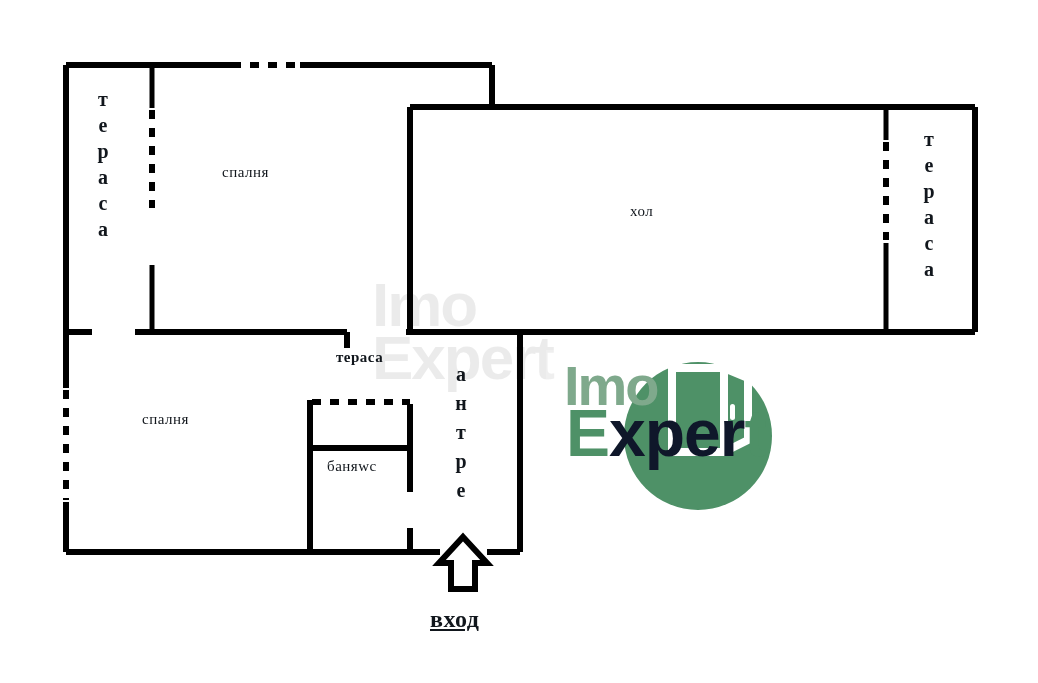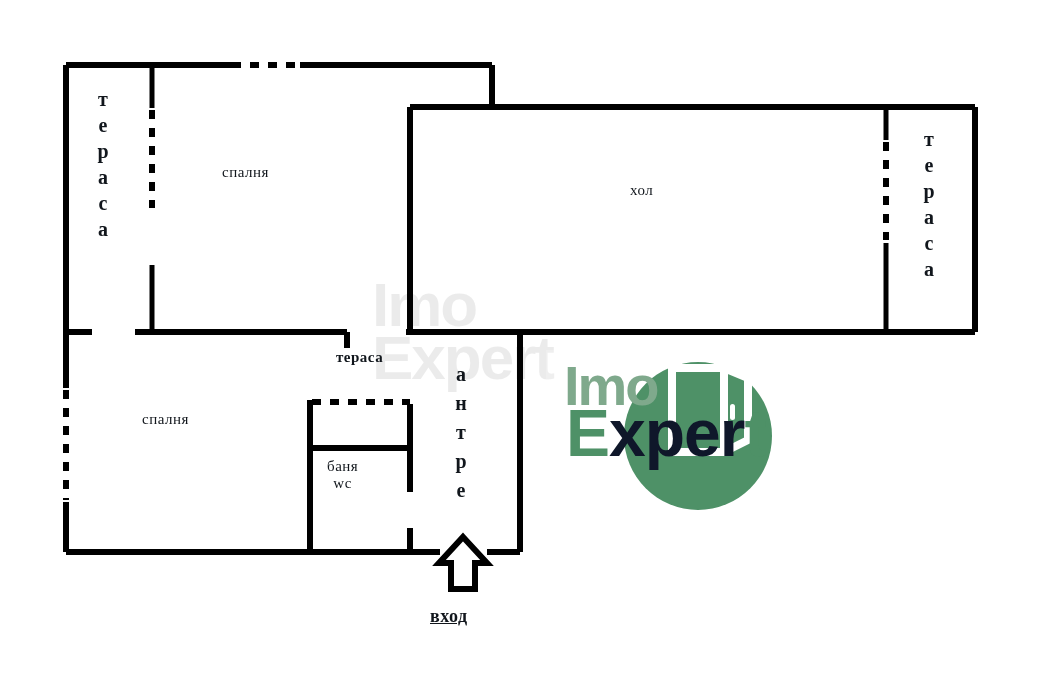--- a/index.html
+++ b/index.html
@@ -66,21 +66,21 @@
     writing-mode: vertical-rl;
     text-orientation: upright;
     letter-spacing: 4px;
     font-size: 20px;
   }
   .label-bold {
     font-weight: 700;
   }
   .stack {
     display: flex;
-    flex-direction: column;
+    flex-direction: row;
     align-items: center;
     line-height: 1.12;
     text-align: right;
   }
 
   
   #bg-watermark {
     position: absolute;
     left: 372px;
     top: 276px;
@@ -222,36 +222,36 @@
     <path class="wall" d="M410 528 V552"></path>
     <path class="wall" d="M310 448 H410"></path>
 
     <polygon class="arrow-shape" points="463,537 487,563 475,563 475,589 451,589 451,563 439,563"></polygon>
   </svg>
 
   <div class="room-label vertical label-bold" style="left:92px; top:88px;">тераса</div>
 
   <div class="room-label" style="left:222px; top:165px;">спалня</div>
 
-  <div class="room-label" style="left:630px; top:183px;">хол</div>
+  <div class="room-label" style="left:630px; top:204px;">хол</div>
 
   <div class="room-label vertical label-bold" style="left:918px; top:128px;">тераса</div>
 
   <div class="room-label label-bold" style="left:336px; top:350px;">тераса</div>
 
   <div class="room-label" style="left:142px; top:412px;">спалня</div>
 
   <div class="room-label stack" style="left:327px; top:458px;">
     <span>баня</span>
     <span>wc</span>
   </div>
 
   <div class="room-label vertical label-bold" style="left:450px; top:363px; letter-spacing:7px;">антре</div>
 
-  <div class="room-label label-bold" style="left:430px; top:607px; font-size:18px;text-decoration:underline;">вход</div>
+  <div class="room-label label-bold" style="left:430px; top:607px; font-size:24px;text-decoration:underline;">вход</div>
 
   <div id="brand-logo">
     <div class="wm-box"></div>
     <div class="logo-circle"></div>
     <div class="logo-imo">Imo</div>
     <div class="logo-door">
       <svg width="86" height="96" viewBox="0 0 86 96">
         <path d="M4 4 H56 V88 H4 Z" fill="none" stroke="#ffffff" stroke-width="8"></path>
         <path d="M56 88 L80 76 V14 L56 4 Z" fill="#4e9167" stroke="#ffffff" stroke-width="8" stroke-linejoin="round"></path>
         <rect x="62" y="40" width="5" height="16" rx="2.5" fill="#ffffff"></rect>

